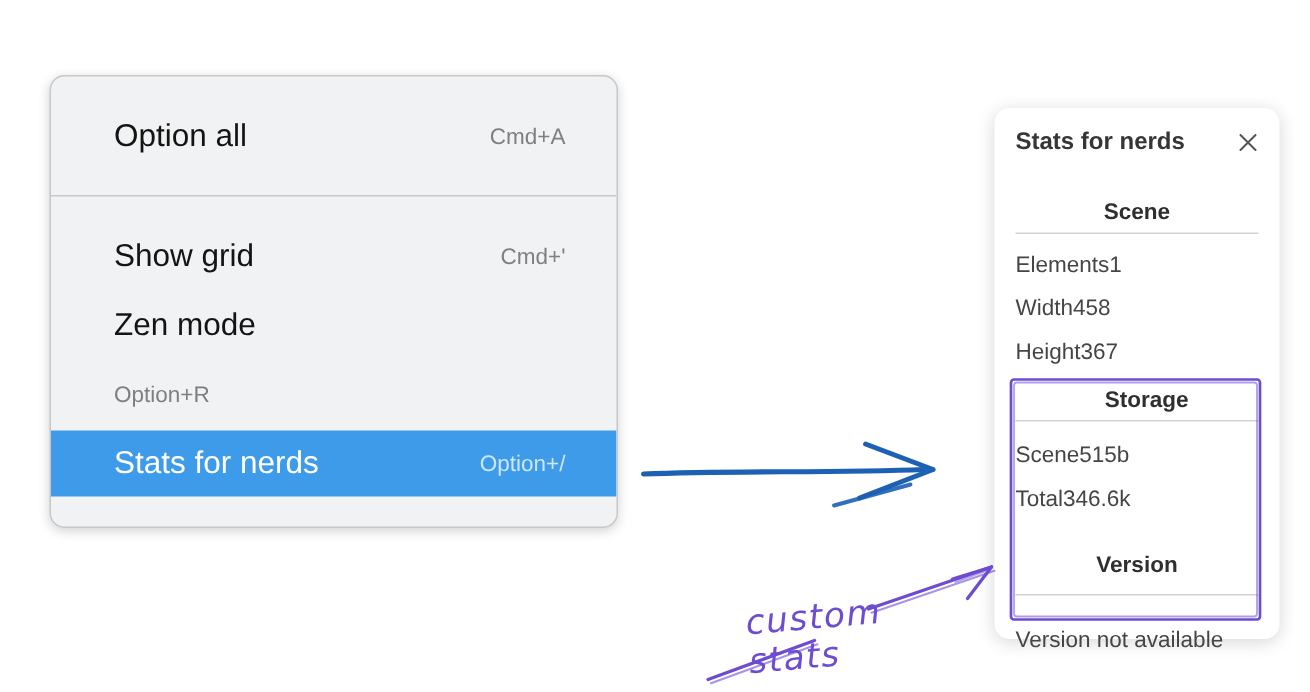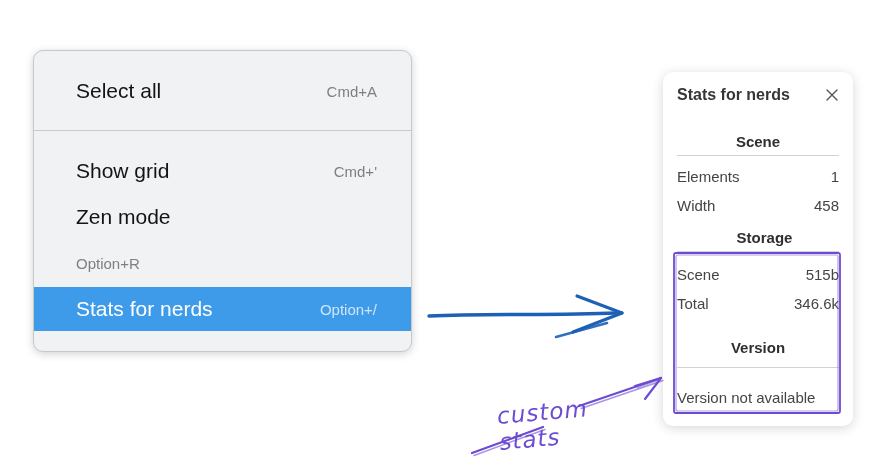--- a/index.html
+++ b/index.html
@@ -40,39 +40,39 @@
   .panel-close{cursor:pointer;display:flex;align-items:center;}
   .sec-title{font-size:15px;font-weight:700;color:#2f2f2f;text-align:center;height:20px;line-height:20px;}
   .sec-title.scene{margin-top:26px;}
   .sec-title.storage{margin-top:8px;margin-left:13px;}
   .sec-title.version{margin-top:20px;}
   .divider{height:1px;background:#d2d2d2;margin-top:3px;}
   .divider.d2{margin-top:3px;}
   .divider.d3{margin-top:9px;}
   .rows{margin-top:6px;}
   .rows.r2{margin-top:8px;}
-  .stat-row{display:flex;justify-content:space-between;line-height:29px;height:29px;}
+  .stat-row{display:flex;justify-content:flex-start;line-height:29px;height:29px;}
   .version-note{margin-top:15px;line-height:29px;height:29px;color:#454545;}
 
   
   .overlay{position:absolute;left:0;top:0;width:873px;height:461px;pointer-events:none;}
   .custom-stats-text{
     position:absolute;left:498px;top:396px;width:160px;
     font-size:23px;font-style:italic;letter-spacing:1px;color:#6d4cd1;
     transform:rotate(-5deg);font-family:"DejaVu Sans",sans-serif;
   }
 </style>
 </head>
 <body>
 
 <div class="canvas">
 
   <div class="context-menu">
     <div class="menu-item">
-      <span class="label">Select all</span>
+      <span class="label">Option all</span>
       <span class="shortcut">Cmd+A</span>
     </div>
     <div class="menu-sep"></div>
     <div class="menu-item">
       <span class="label">Show grid</span>
       <span class="shortcut">Cmd+'</span>
     </div>
     <div class="menu-gap"></div>
     <div class="menu-item">
       <span class="label">Zen mode</span>
@@ -101,20 +101,24 @@
     <div class="sec-title scene">Scene</div>
     <div class="divider"></div>
     <div class="rows">
       <div class="stat-row">
         <span>Elements</span>
         <span>1</span>
       </div>
       <div class="stat-row">
         <span>Width</span>
         <span>458</span>
+      </div>
+      <div class="stat-row">
+        <span>Height</span>
+        <span>367</span>
       </div>
     </div>
 
     <div class="sec-title storage">Storage</div>
     <div class="divider d2"></div>
     <div class="rows r2">
       <div class="stat-row">
         <span>Scene</span>
         <span>515b</span>
       </div>

